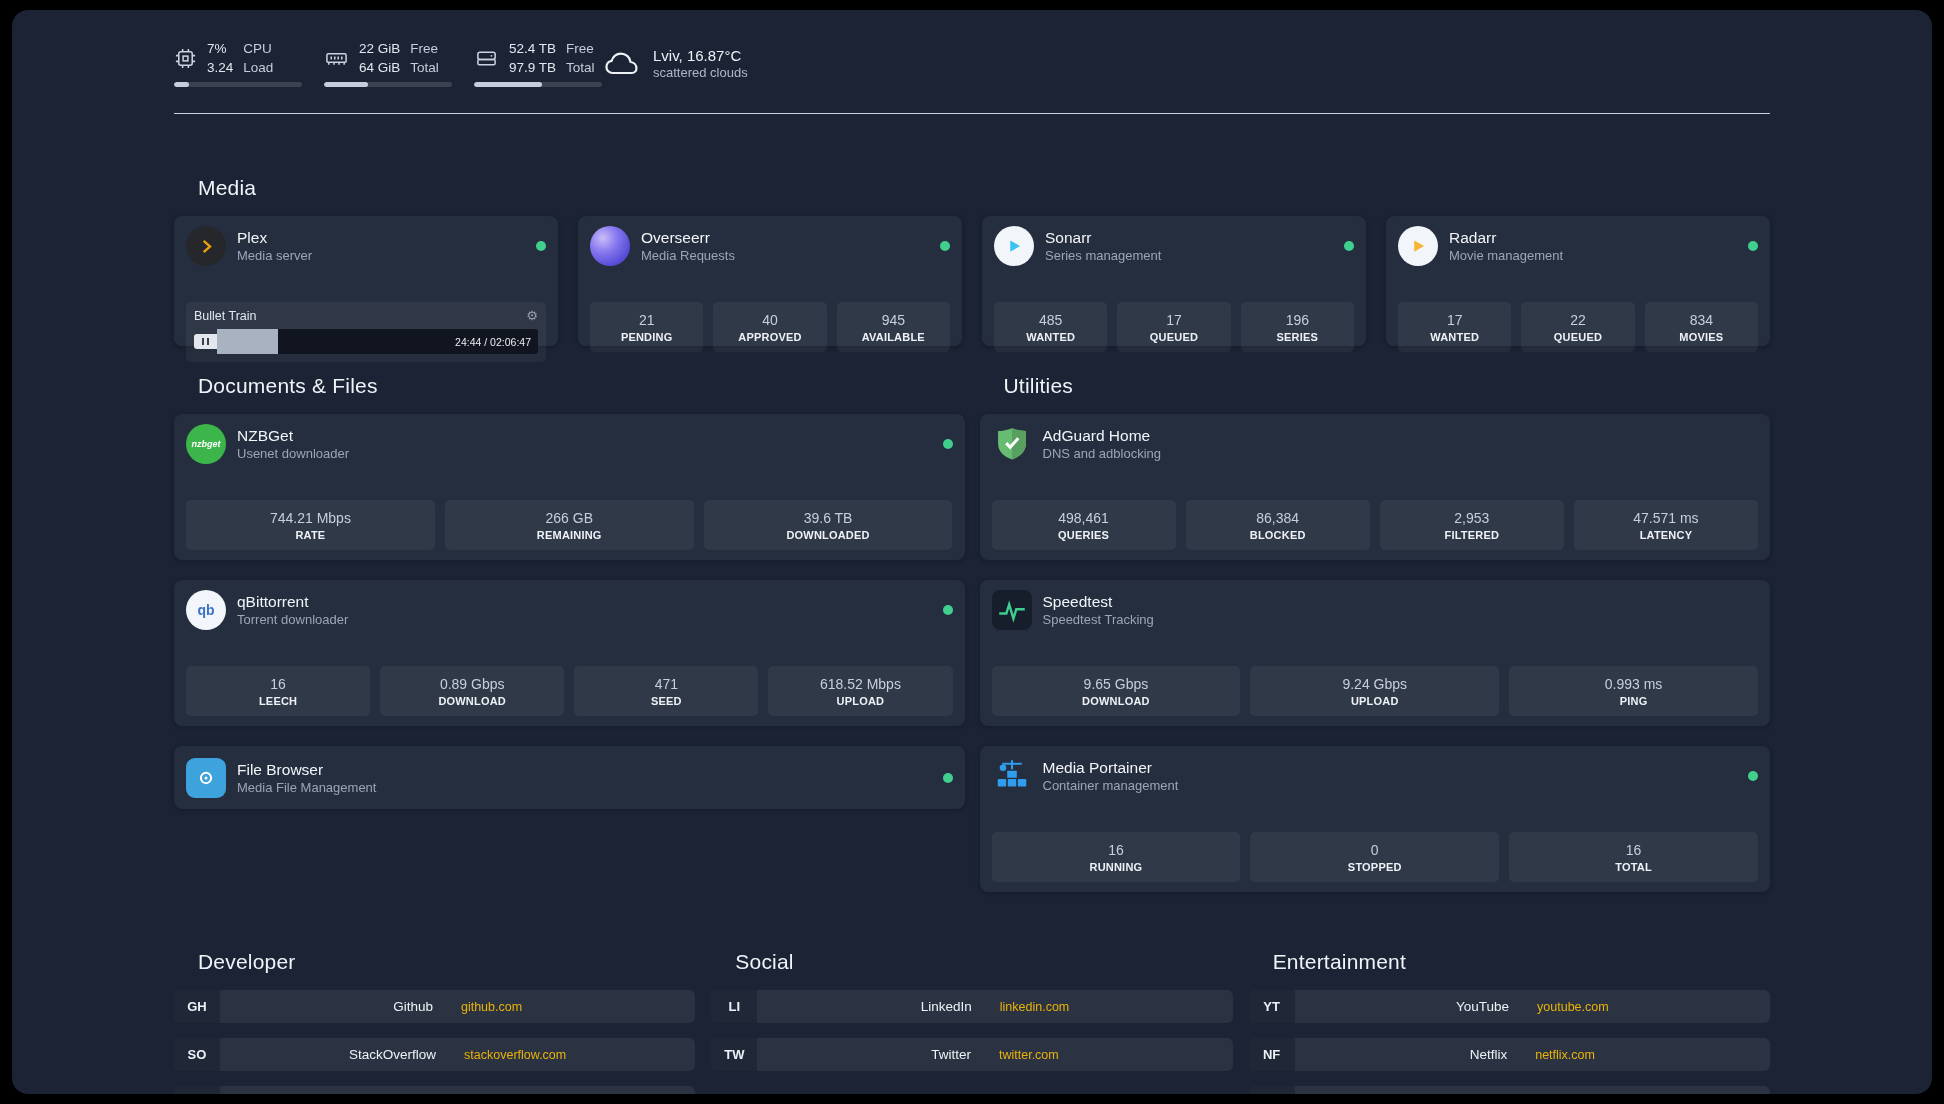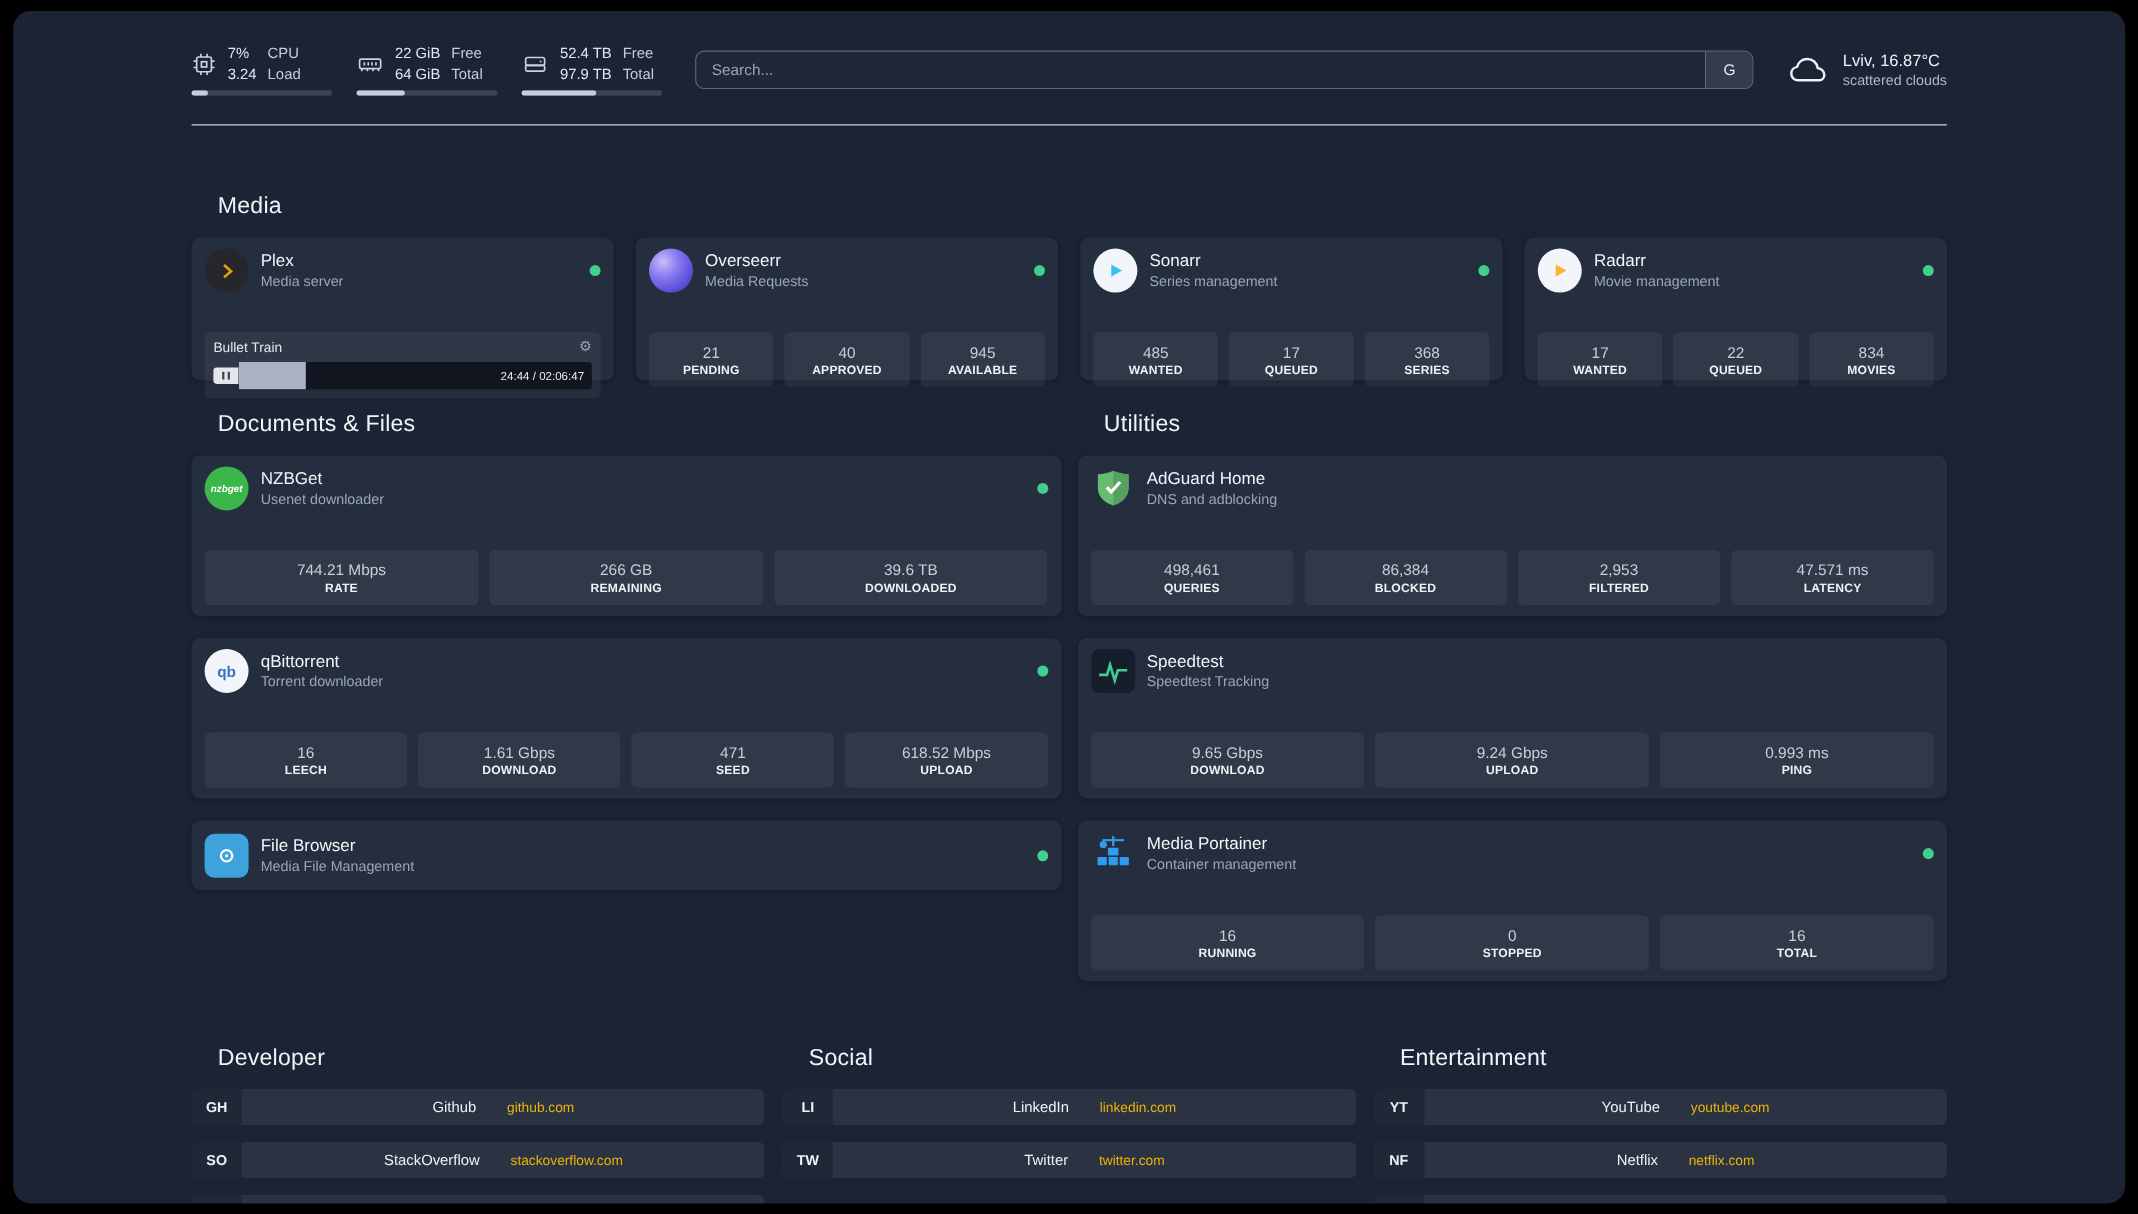--- a/index.html
+++ b/index.html
@@ -155,24 +155,20 @@
             <span>Free</span>
             <span>Total</span>
           </div>
         </div>
         <div class="sys-bar">
             <div class="sys-fill" style="width: 53%;"></div>
           </div>
       </div>
     </div>
 
-    <div class="search-wrap">
-      <input class="search-input" type="text" placeholder="Search..." style="">
-      <span class="search-suffix">G</span>
-    </div>
 
     <div class="weather">
       <span style="display:flex;">
         <svg width="40" height="30" viewBox="0 0 36 27" fill="none" stroke="#eef2f7" stroke-width="2" stroke-linecap="round" stroke-linejoin="round">
           <path d="M27 22.5H9.5C6.5 22.5 4 20 4 17c0-2.8 2.1-5.1 4.8-5.5C9.6 7.7 13 5 17 5c4.4 0 8 3.2 8.6 7.4C28.6 12.9 31 15.3 31 18.2c0 2.4-1.8 4.3-4 4.3z"></path>
         </svg>
       </span>
       <div class="weather-text">
         <span class="weather-loc">Lviv, 16.87°C</span>
         <span class="weather-cond">scattered clouds</span>
@@ -258,21 +254,21 @@
         <div class="tiles">
           <div class="tile">
             <span class="tile-value">485</span>
               <span class="tile-label">WANTED</span>
           </div>
           <div class="tile">
             <span class="tile-value">17</span>
               <span class="tile-label">QUEUED</span>
           </div>
           <div class="tile">
-            <span class="tile-value">368</span>
+            <span class="tile-value">196</span>
               <span class="tile-label">SERIES</span>
           </div>
         </div>
       </div>
 
       <div class="card media-card">
         <div class="card-head">
           <span class="app-icon radarr-icon">
             <svg width="18" height="18" viewBox="0 0 24 24">
                 <path d="M7 4.5l13 7.5-13 7.5z" fill="#f7b530"></path>
@@ -341,21 +337,21 @@
               <span class="app-desc">Torrent downloader</span>
             </div>
             <span class="dot"></span>
           </div>
           <div class="tiles">
             <div class="tile">
               <span class="tile-value">16</span>
                 <span class="tile-label">LEECH</span>
             </div>
             <div class="tile">
-              <span class="tile-value">1.61 Gbps</span>
+              <span class="tile-value">0.89 Gbps</span>
                 <span class="tile-label">DOWNLOAD</span>
             </div>
             <div class="tile">
               <span class="tile-value">471</span>
                 <span class="tile-label">SEED</span>
             </div>
             <div class="tile">
               <span class="tile-value">618.52 Mbps</span>
                 <span class="tile-label">UPLOAD</span>
             </div>

